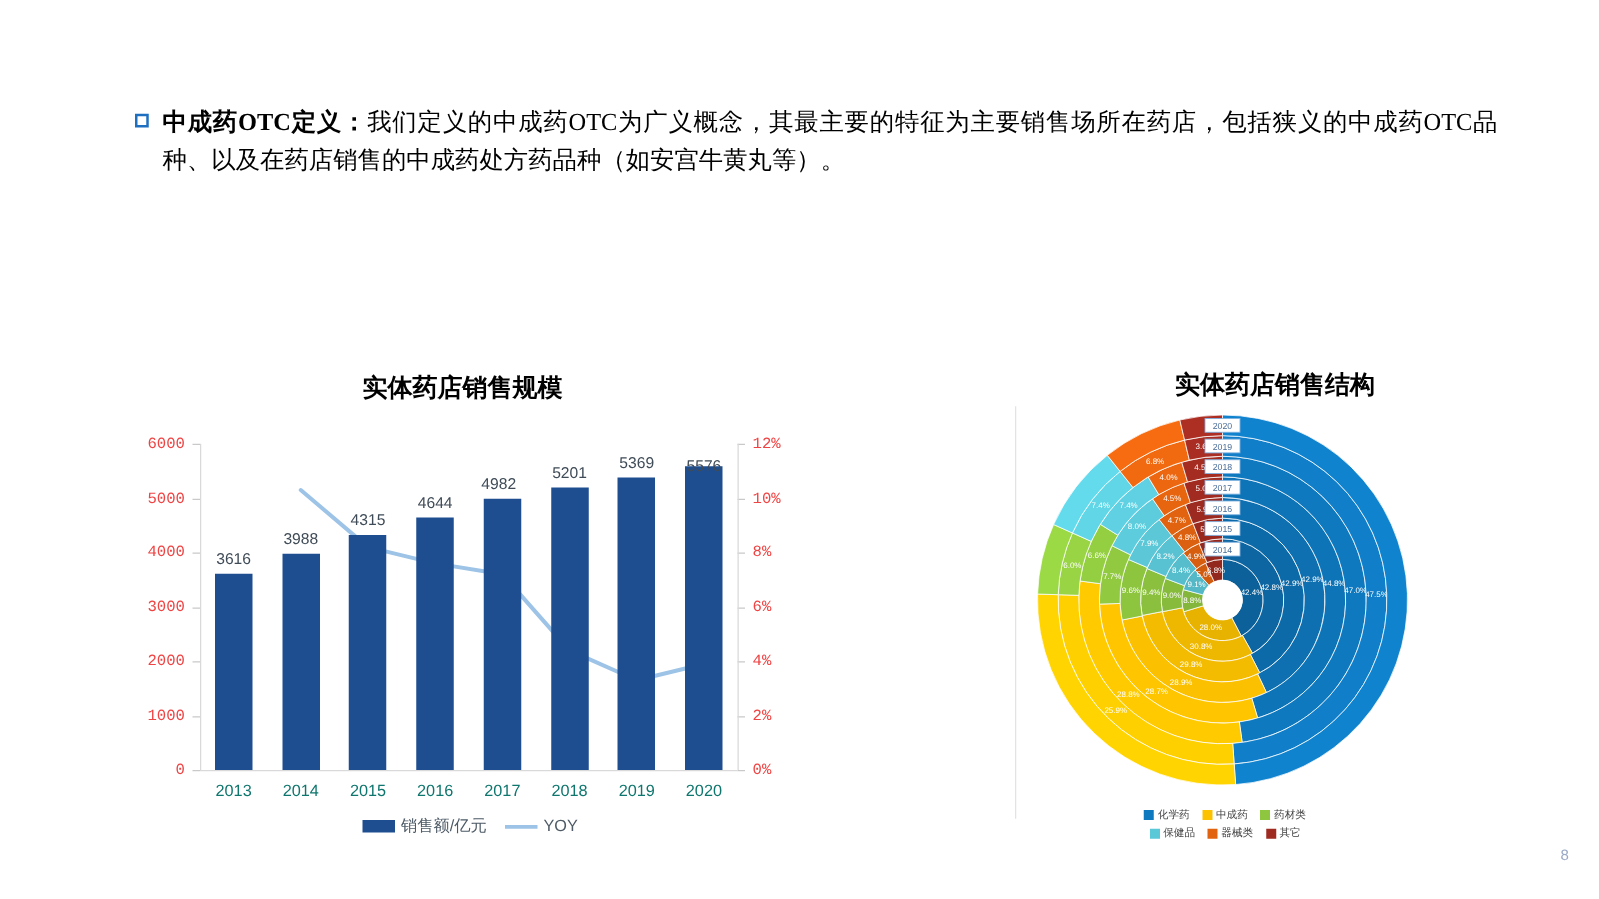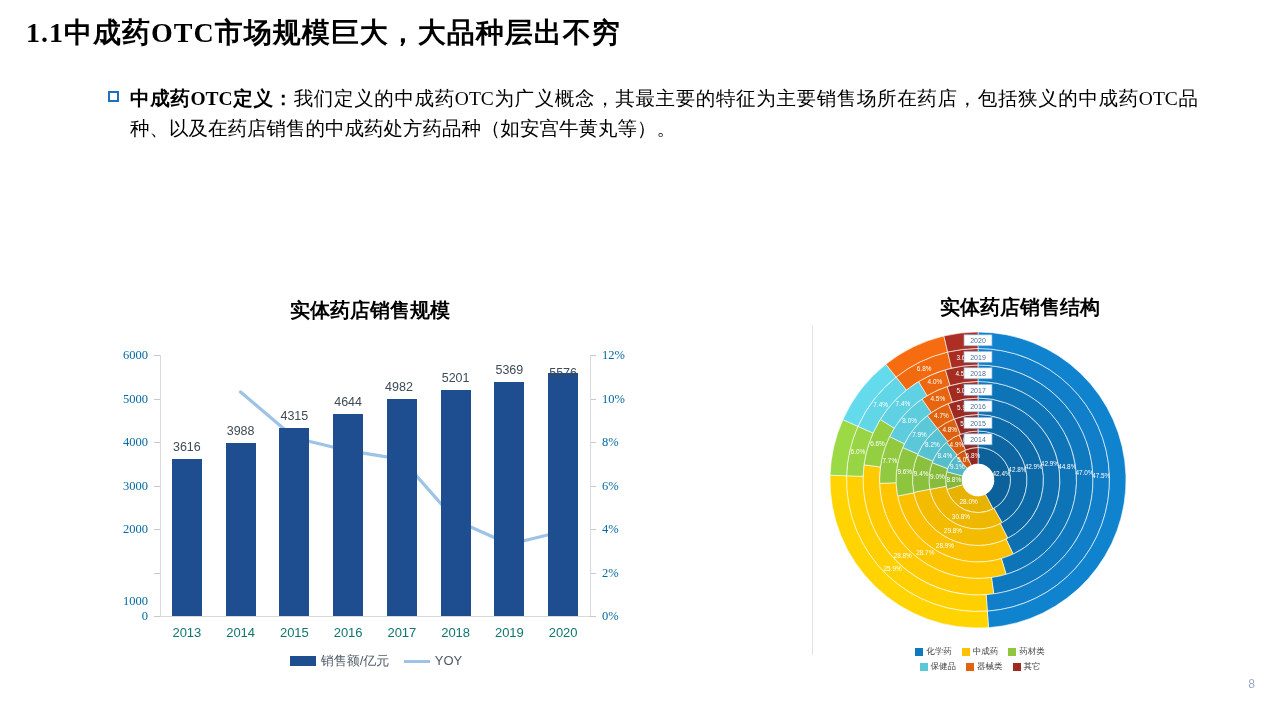--- a/index.html
+++ b/index.html
@@ -41,22 +41,22 @@
   #sun-chart-title{left:840px;top:294px;width:360px;}
 
   .divider{
     position:absolute;left:812px;top:325px;width:1px;height:330px;
     background:#e3e3e3;
   }
 
   
   #bar-chart{position:absolute;left:96px;top:340px;width:560px;height:320px;}
   .axis-label{
-    position:absolute;font-family:Liberation Serif, serif;
-    font-size:12.5px;color:#0369a1;white-space:nowrap;
+    position:absolute;font-family:Liberation Mono, monospace;
+    font-size:12.5px;color:#ef4444;white-space:nowrap;
   }
   .y-left{right:0;text-align:right;transform:translateY(-50%);}
   .y-right{left:0;text-align:left;transform:translateY(-50%);}
   .ytickline{position:absolute;width:6px;height:1px;background:#c9c9c9;}
   .plot{position:absolute;left:64px;top:15px;width:430px;height:261px;}
   .axis-line{position:absolute;background:#d9d9d9;}
   .bar{
     position:absolute;bottom:0;background:#1f4e90;width:30px;
   }
   .bar-value{
@@ -92,21 +92,20 @@
     position:absolute;right:24px;bottom:28px;
     font-family:"Liberation Sans","DejaVu Sans",sans-serif;
     font-size:12px;color:#9aa8c7;
   }
 </style>
 </head>
 <body>
 
 <div class="slide">
 
-  <div id="slide-title">1.1中成药OTC市场规模巨大，大品种层出不穷</div>
 
   <div class="bullet-block">
     <div class="bullet">
       <div class="bullet-marker"></div>
       <div class="bullet-text"><b>中成药OTC定义：</b><span>我们定义的中成药OTC为广义概念，其最主要的特征为主要销售场所在药店，包括狭义的中成药OTC品种、以及在药店销售的中成药处方药品种（如安宫牛黄丸等）。</span></div>
     </div>
   </div>
 
   <div class="chart-title" id="bar-chart-title">实体药店销售规模</div>
   <div class="chart-title" id="sun-chart-title">实体药店销售结构</div>
@@ -131,21 +130,21 @@
         <div class="bar-value" style="left: 239px; top: 25.283px;">4982</div>
         <div class="bar" style="left: 280.625px; height: 226.244px; width: 30px; background: rgb(31, 78, 144);"></div>
         <div class="bar-value" style="left: 295.625px; top: 15.7565px;">5201</div>
         <div class="bar" style="left: 334.375px; height: 233.552px; width: 30px; background: rgb(31, 78, 144);"></div>
         <div class="bar-value" style="left: 349.375px; top: 8.4485px;">5369</div>
         <div class="bar" style="left: 388.125px; height: 242.556px; width: 30px; background: rgb(31, 78, 144);"></div>
         <div class="bar-value" style="left: 403.125px; top: -0.556px; margin-top: 12px;">5576</div>
       </div>
   <div class="axis-label y-left" style="top: 276px; left: 0px; width: 52px;">0</div>
       <div class="ytickline" style="left: 58px; top: 276px;"></div>
-      <div class="axis-label y-left" style="top: 232.5px; left: 0px; width: 52px; margin-top: 28px;">1000</div>
+      <div class="axis-label y-left" style="top: 232.5px; left: 0px; width: 52px;">1000</div>
       <div class="ytickline" style="left: 58px; top: 232.5px;"></div>
       <div class="axis-label y-left" style="top: 189px; left: 0px; width: 52px;">2000</div>
       <div class="ytickline" style="left: 58px; top: 189px;"></div>
       <div class="axis-label y-left" style="top: 145.5px; left: 0px; width: 52px;">3000</div>
       <div class="ytickline" style="left: 58px; top: 145.5px;"></div>
       <div class="axis-label y-left" style="top: 102px; left: 0px; width: 52px;">4000</div>
       <div class="ytickline" style="left: 58px; top: 102px;"></div>
       <div class="axis-label y-left" style="top: 58.5px; left: 0px; width: 52px;">5000</div>
       <div class="ytickline" style="left: 58px; top: 58.5px;"></div>
       <div class="axis-label y-left" style="top: 15px; left: 0px; width: 52px;">6000</div>

